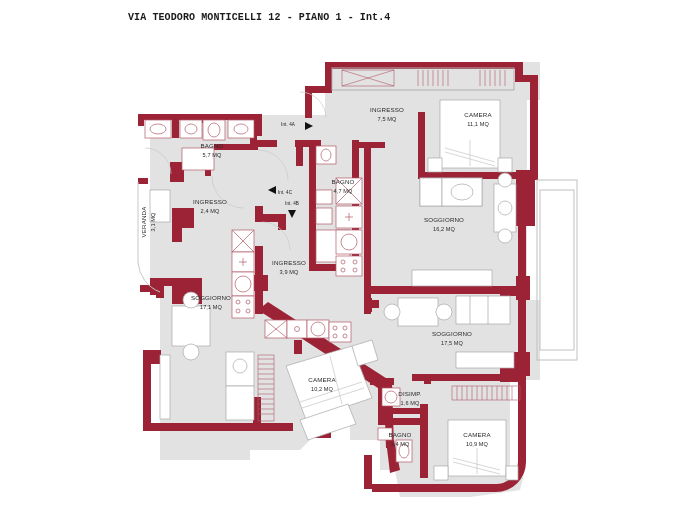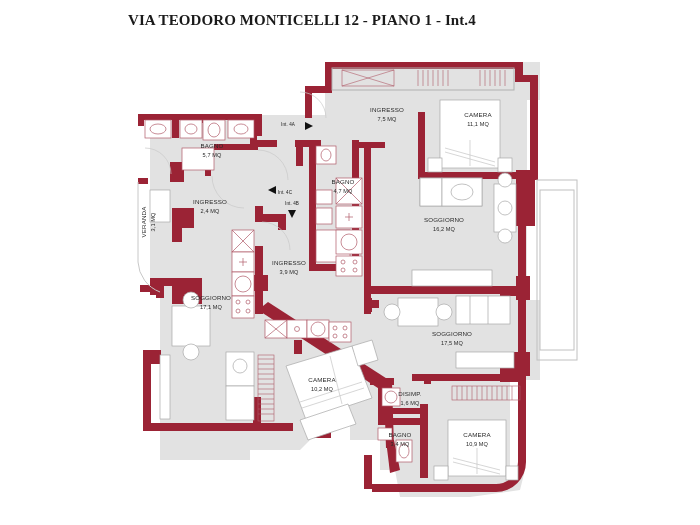--- a/index.html
+++ b/index.html
@@ -1,21 +1,21 @@
 <!DOCTYPE html>
 <html><head>
 <meta charset="utf-8">
 <style>
   html,body{margin:0;padding:0;background:#ffffff;}
   body{width:700px;height:525px;overflow:hidden;font-family:"Liberation Sans",sans-serif;}
   #plan-root{position:relative;width:700px;height:525px;background:#ffffff;}
   #plan-title{
     position:absolute;left:128px;top:12px;
-    font-family:Liberation Serif, serif;
-    font-size:15px;font-weight:700;color:#1a1a1a;
+    font-family:Liberation Mono, monospace;
+    font-size:10px;font-weight:700;color:#1a1a1a;
     letter-spacing:.1px;white-space:nowrap;
   }
   #plan-svg{position:absolute;left:0;top:0;width:700px;height:525px;}
   .rm-label{
     font-family:"Liberation Sans",sans-serif;
     font-size:6.2px;fill:#2a2a2a;text-anchor:middle;
     letter-spacing:.15px;
   }
   .rm-area{
     font-family:"Liberation Sans",sans-serif;

